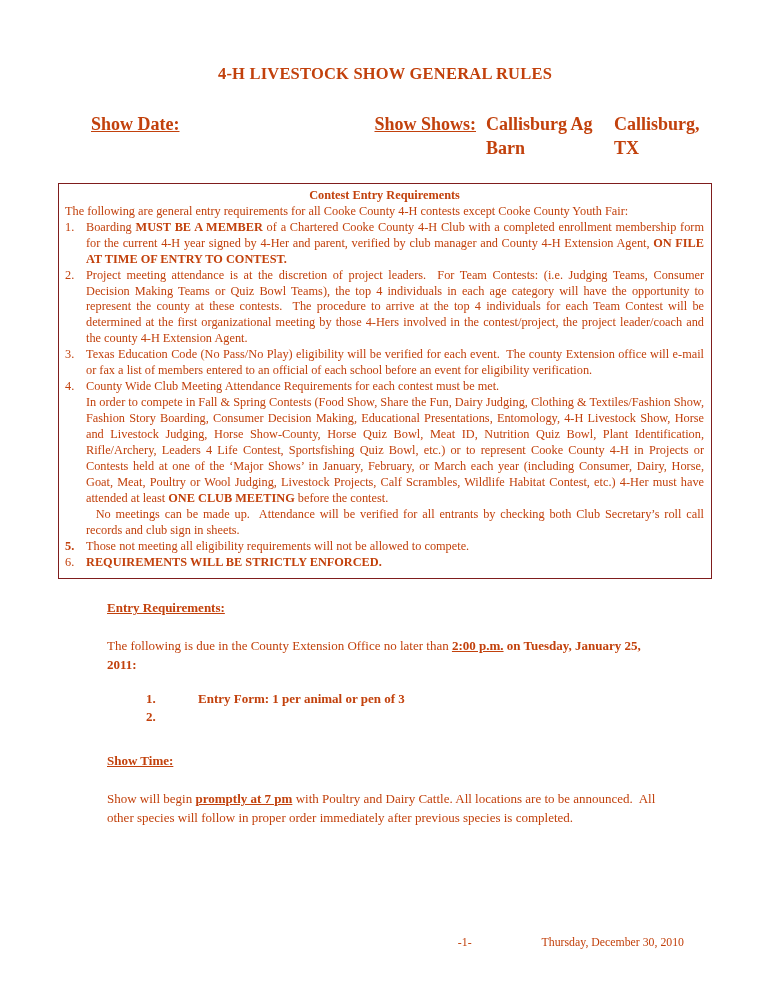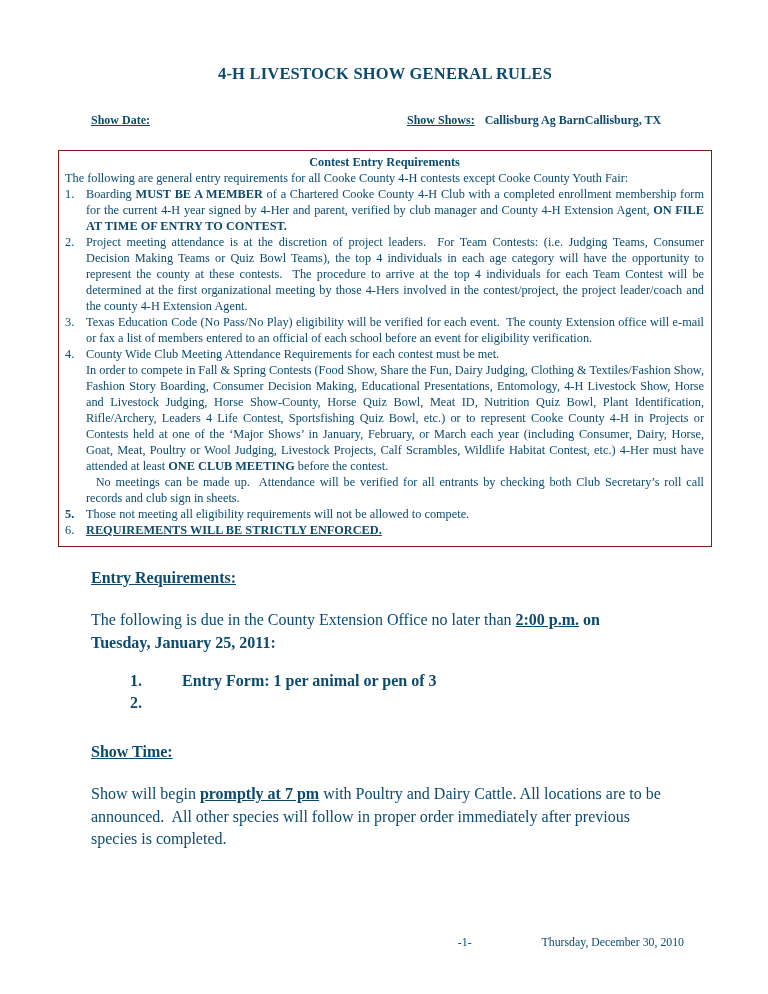--- a/index.html
+++ b/index.html
@@ -2,52 +2,52 @@
 <html><head>
 <meta charset="utf-8">
 <style>
   * { margin:0; padding:0; box-sizing:border-box; }
   html,body { background:#ffffff; }
   body { width:768px; }
   .page {
     position:relative;
     width:768px; height:994px;
     background:#ffffff;
-    color:#0c4a6e;
+    color:#c2410c;
     font-family:"Liberation Serif", serif;
     padding:64px 56px 0 58px;
     overflow:hidden;
   }
   .title {
     font-size:16.5px; font-weight:bold; text-align:center;
     letter-spacing:0.2px; margin-bottom:28px;
   }
   .header-row {
     display:flex; padding-left:33px; margin-bottom:22px;
-    font-size:12px; font-weight:bold; line-height:1.35;
+    font-size:18px; font-weight:bold; line-height:1.35;
   }
   .hdr-label { text-decoration:underline; white-space:nowrap; }
   .hdr-group1 { width:316px; display:flex; gap:9px; }
   .hdr-group2 { display:flex; gap:10px; }
   .place-lines { display:flex; flex-direction:row; }
 
   .rules-box {
     border:1px solid #7f1d1d;
     padding:4px 7px 7px 6px;
     font-size:12.3px; line-height:1.3;
   }
   .box-heading { text-align:center; font-weight:bold; }
   .box-intro { white-space:pre-wrap; }
   .rule-item { display:flex; }
   .rule-num { width:21px; flex:none; }
   .rule-body { flex:1; min-width:0; }
   .para { text-align:justify; white-space:pre-wrap; }
   .para.no-justify { text-align:left; }
 
-  .section { margin-left:33px; font-size:16px; line-height:1.4; }
+  .section { margin-left:49px; font-size:13px; line-height:1.4; }
   .sec-heading { font-weight:bold; text-decoration:underline; }
   .entry-sec { margin-top:20px; }
   .entry-para { margin-top:20px; max-width:565px; white-space:pre-wrap; }
   .entry-list { margin-top:16px; margin-left:39px; }
   .entry-list-row { display:flex; }
   .entry-list-num { width:52px; flex:none; }
   .showtime-sec { margin-top:26px; }
   .show-para { margin-top:20px; max-width:578px; white-space:pre-wrap; }
 
   .footer {
@@ -114,21 +114,21 @@
     <div class="rule-item">
       <span class="rule-num"><span style="font-weight: bold;">5.</span></span>
       <div class="rule-body">
         <div class="para no-justify"><span>Those not meeting all eligibility requirements will not be allowed to compete.</span></div>
       </div>
     </div>
 
     <div class="rule-item">
       <span class="rule-num"><span>6.</span></span>
       <div class="rule-body">
-        <div class="para no-justify"><span style="font-weight: bold; text-decoration: underline;">REQUIREMENTS WILL BE STRICTLY ENFORCED.</span></div>
+        <div class="para no-justify"><span style="font-weight: bold;">REQUIREMENTS WILL BE STRICTLY ENFORCED.</span></div>
       </div>
     </div>
   </div>
 
   <div class="section entry-sec">
     <div class="sec-heading">Entry Requirements:</div>
     <div class="entry-para"><span>The following is due in the County Extension Office no later than </span><span style="font-weight: bold; text-decoration: underline;">2:00 p.m.</span><span style="font-weight: bold;"> </span><span style="font-weight: bold;">on Tuesday, January 25, 2011:</span></div>
     <div class="entry-list">
       <div class="entry-list-row">
         <span class="entry-list-num"><span style="font-weight: bold;">1.</span></span>

